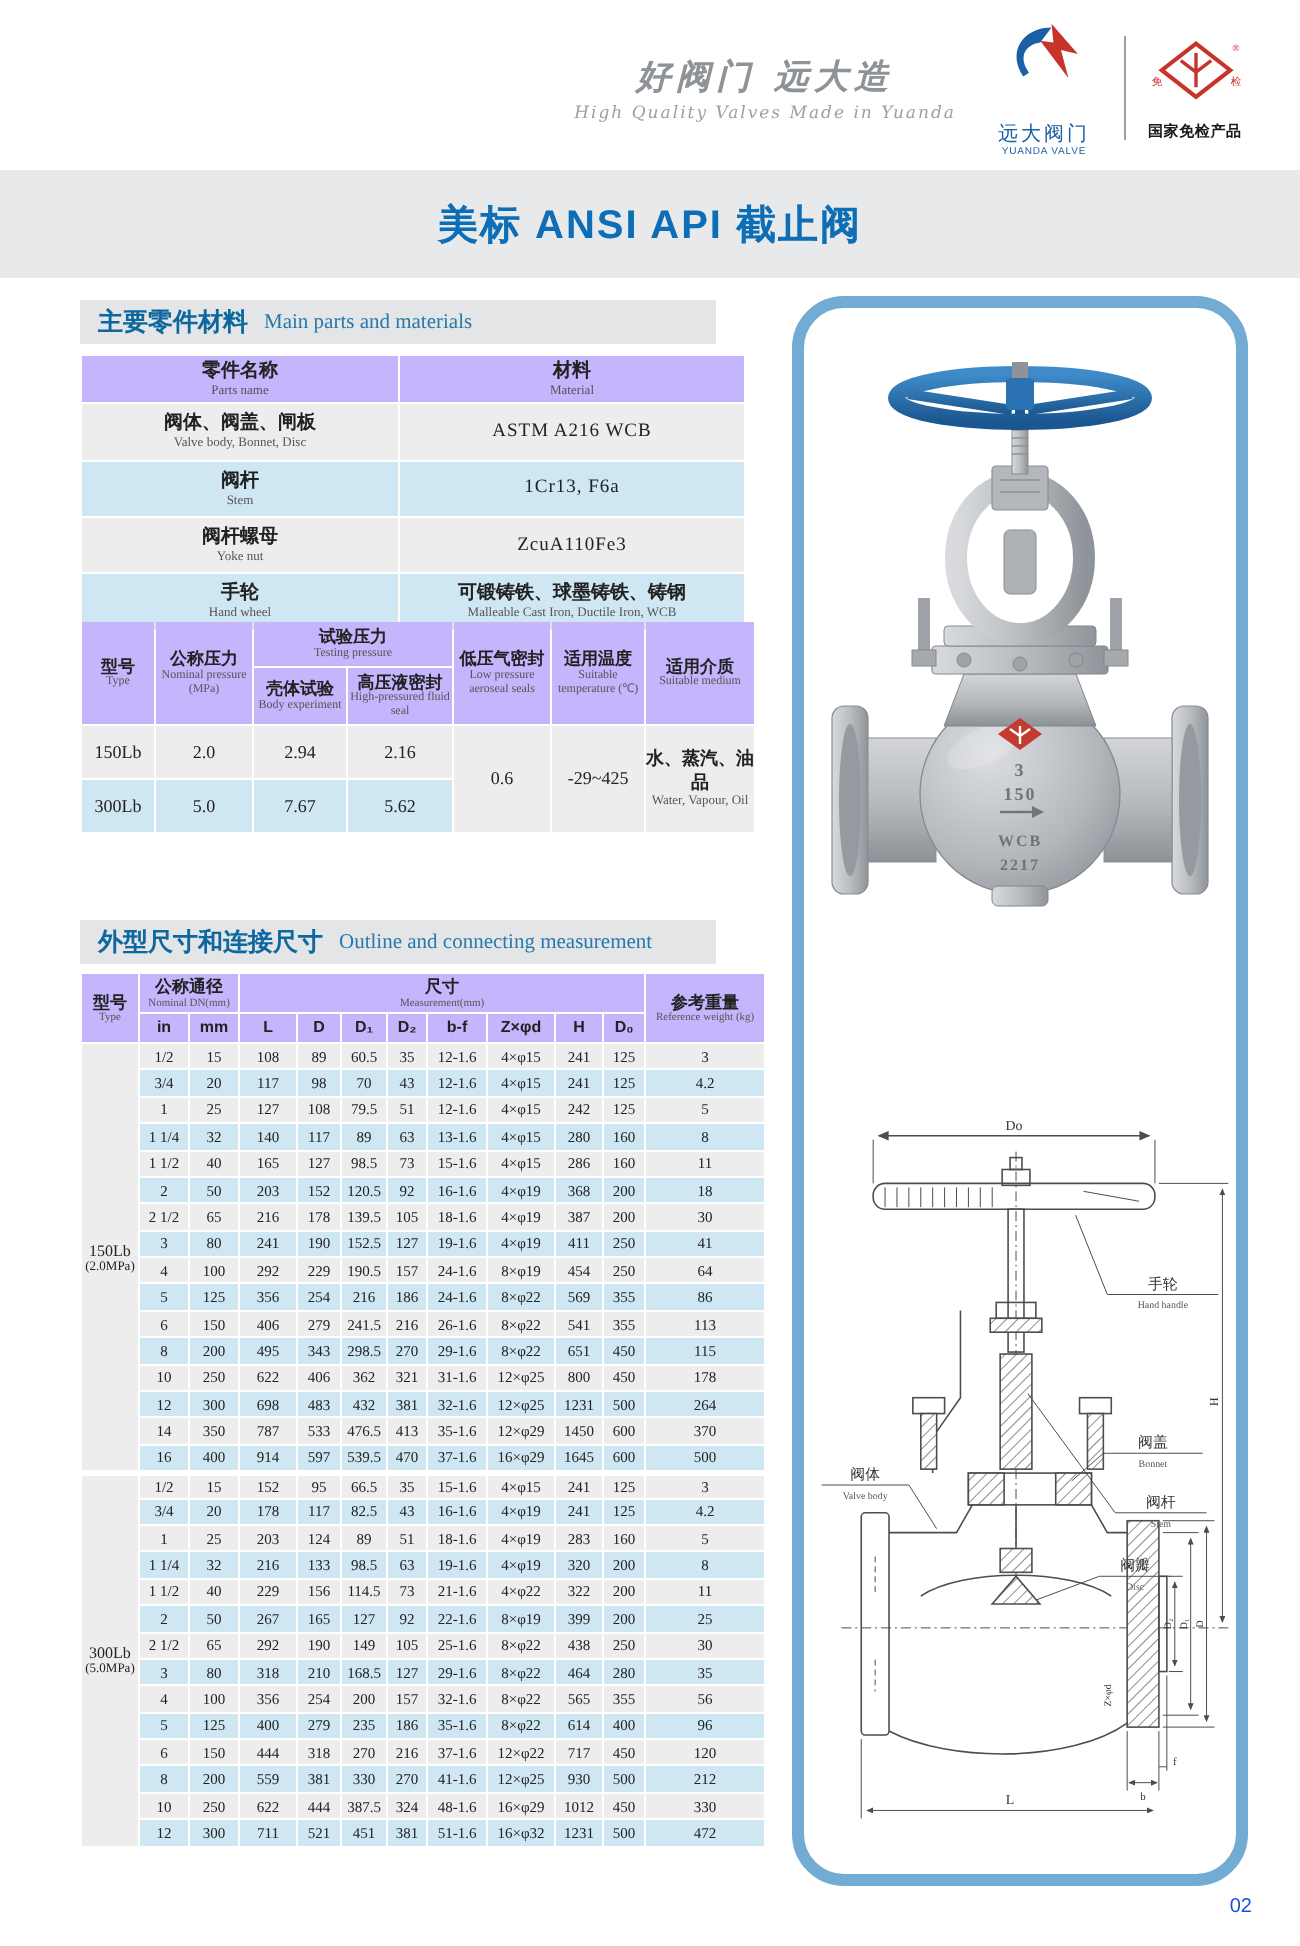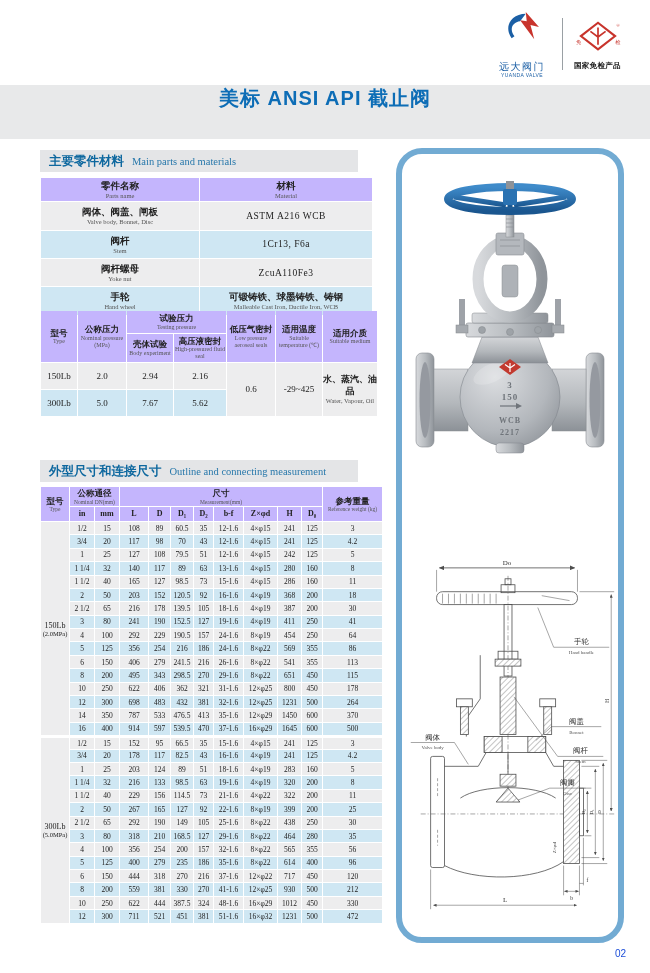--- a/index.html
+++ b/index.html
@@ -13,21 +13,21 @@
   .slogan-cn{font-family:"DejaVu Serif",serif;font-style:italic;font-weight:bold;font-size:17px;color:#8e9397;letter-spacing:3px}
   .slogan-en{font-family:"DejaVu Serif",serif;font-style:italic;font-size:8.5px;color:#9aa0a4;margin-top:2px;letter-spacing:1px}
   .logo{width:58px;text-align:center;line-height:1}
   .logo-cn{font-size:10px;font-weight:normal;color:#1b5fa5;letter-spacing:1.5px;margin-top:17px}
   .logo-en{font-size:5px;color:#1b5fa5;letter-spacing:.4px;margin-top:1px}
   .vdiv{width:1px;height:52px;background:#9aa0a4}
   .badge{width:60px;text-align:left;line-height:1}
   .badge-text{font-size:7.5px;font-weight:bold;color:#1a1a1a;margin-top:2px;letter-spacing:.3px}
 
   
-  .titlebar{position:absolute;top:85px;left:0;width:650px;height:54px;background:#e8e9ea;display:flex;flex-direction:row;justify-content:center;gap:12px}
+  .titlebar{position:absolute;top:85px;left:0;width:650px;height:54px;background:#e8e9ea;display:flex;flex-direction:column;justify-content:center;gap:12px}
   .title-cn{font-size:20px;font-weight:bold;color:#0d6db6;text-align:center;letter-spacing:1px}
   .title-en{font-size:19px;font-weight:bold;color:#0d6db6;text-align:center}
 
   
   .left{position:absolute;left:28px;top:148px;width:330px;height:812px}
   .sec{position:absolute;left:12px;right:0}
   .sec1{top:2px}.sec2{top:157px}.sec3{top:312px}
   .sec-head{height:22px;background:#e4e5e7;display:flex;align-items:baseline;gap:8px;padding-left:9px}
   .sh-cn{font-size:12.5px;font-weight:bold;color:#0e689f;align-self:center}
   .sh-en{font-size:10.5px;color:#2878ab;font-family:"Liberation Serif",serif;align-self:center}
@@ -47,41 +47,45 @@
 
   #spec-table td{height:26px}
   #spec-table .num{font-family:"Liberation Serif",serif;font-size:9px;color:#222}
   #spec-table th .cn{font-size:8.5px}
   #spec-table th .en{font-size:6px}
 
   #dims-table{margin-top:4px}
   #dims-table th{padding:1px 0}
   #dims-table th .cn{font-size:8.5px}
   #dims-table th .en{font-size:5.5px}
-  #dims-table th.sth{font-family:Liberation Serif, serif;font-size:8px;font-weight:bold;color:#222;height:14px;padding:0}
+  #dims-table th.sth{font-family:Liberation Sans, sans-serif;font-size:8px;font-weight:bold;color:#222;height:14px;padding:0}
   #dims-table td{height:12.4px;font-family:"Liberation Serif",serif;font-size:7.5px;color:#222;padding:0;white-space:nowrap;overflow:hidden}
   td.gp{background:#ededee !important}
   .g1{font-size:8px;font-family:"Liberation Serif",serif;color:#222}
   .g2{font-size:6.5px;font-family:"Liberation Serif",serif;color:#222}
   tr.gs>td{border-top:2px solid #fff}
 
   
   .panel{position:absolute;left:396px;top:148px;width:228px;height:795px;border:6px solid #72abd3;border-radius:26px;background:#fff}
   .photo{position:absolute;left:8px;top:12px;width:200px;height:312px}
   .draw{position:absolute;left:0;top:398px;width:216px;height:382px}
 
   .pagenum{position:absolute;right:24px;top:948px;font-size:10px;color:#1d4ed8}
   svg text{font-family:"Liberation Serif",serif}
 </style>
 </head>
 <body>
 
 <div id="app">
 
   <div class="header">
+    <div class="slogan">
+      <div class="slogan-cn">好阀门 远大造</div>
+      <div class="slogan-en">High Quality Valves Made in Yuanda</div>
+    </div>
     <div class="logo">
       <svg width="44" height="32" viewBox="0 0 44 34">
         <path d="M11,30 C2,17 11,4 26,4 L20,12 C12,13 8,20 14,28 Z" fill="#1b5fa5"></path>
         <path d="M26,2 L40,18 L31,16 L35,31 L20,11 L27,12 Z" fill="#c8342c"></path>
       </svg>
       <div class="logo-cn">远大阀门</div>
       <div class="logo-en">YUANDA VALVE</div>
     </div>
     <div class="vdiv"></div>
     <div class="badge">

